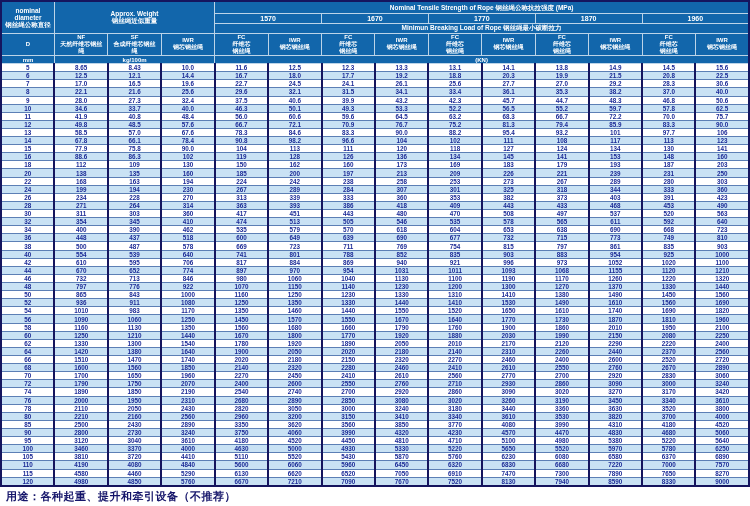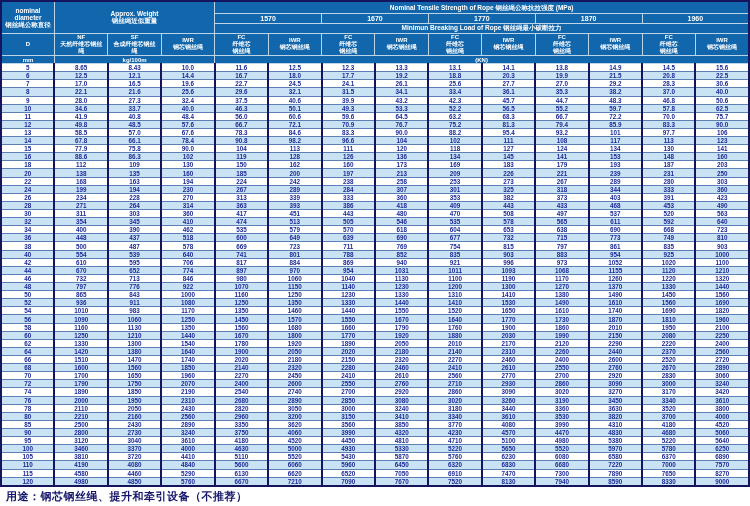--- a/index.html
+++ b/index.html
@@ -957,15 +957,15 @@
           <td>8130</td>
           <td>7940</td>
           <td>8590</td>
           <td>8330</td>
           <td>9000</td>
         </tr>
       </tbody>
   </table>
 
   <div class="footer">
-    <span>用途：钢芯钢丝绳、提升和牵引设备（不推荐）</span>
+    <span>用途：各种起重、提升和牵引设备（不推荐）</span>
   </div>
 </div>
 
 </body></html>

